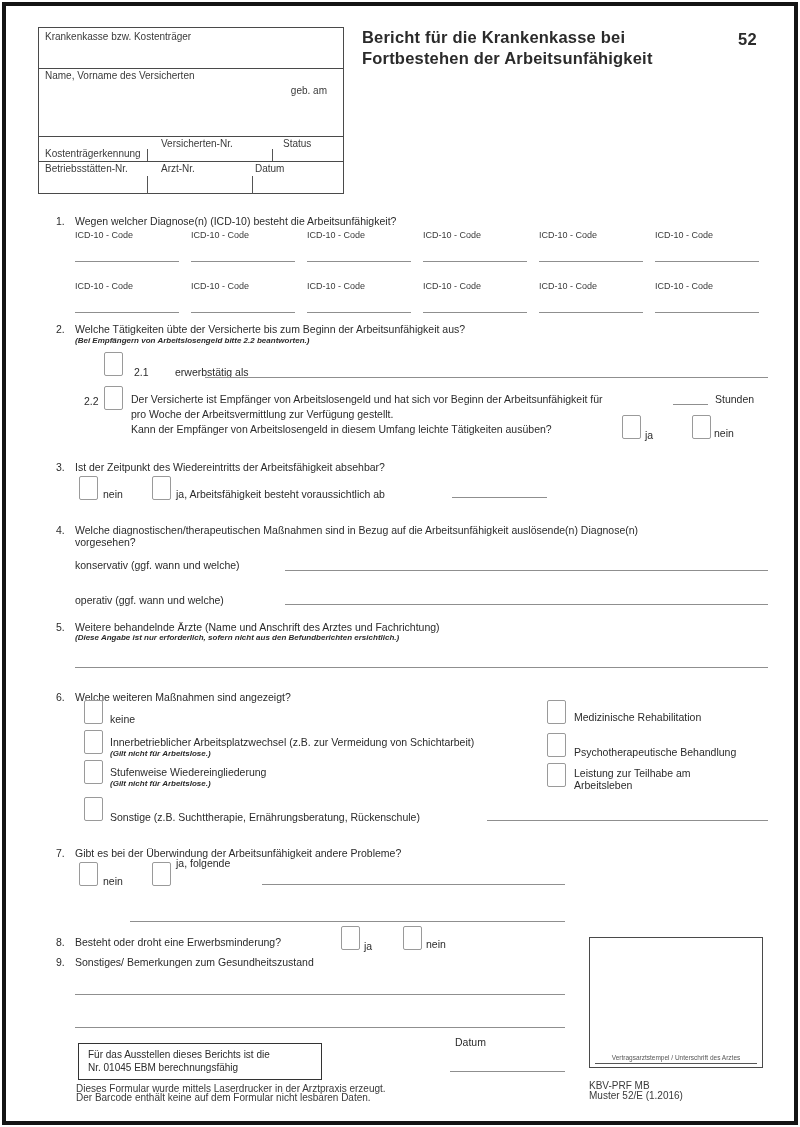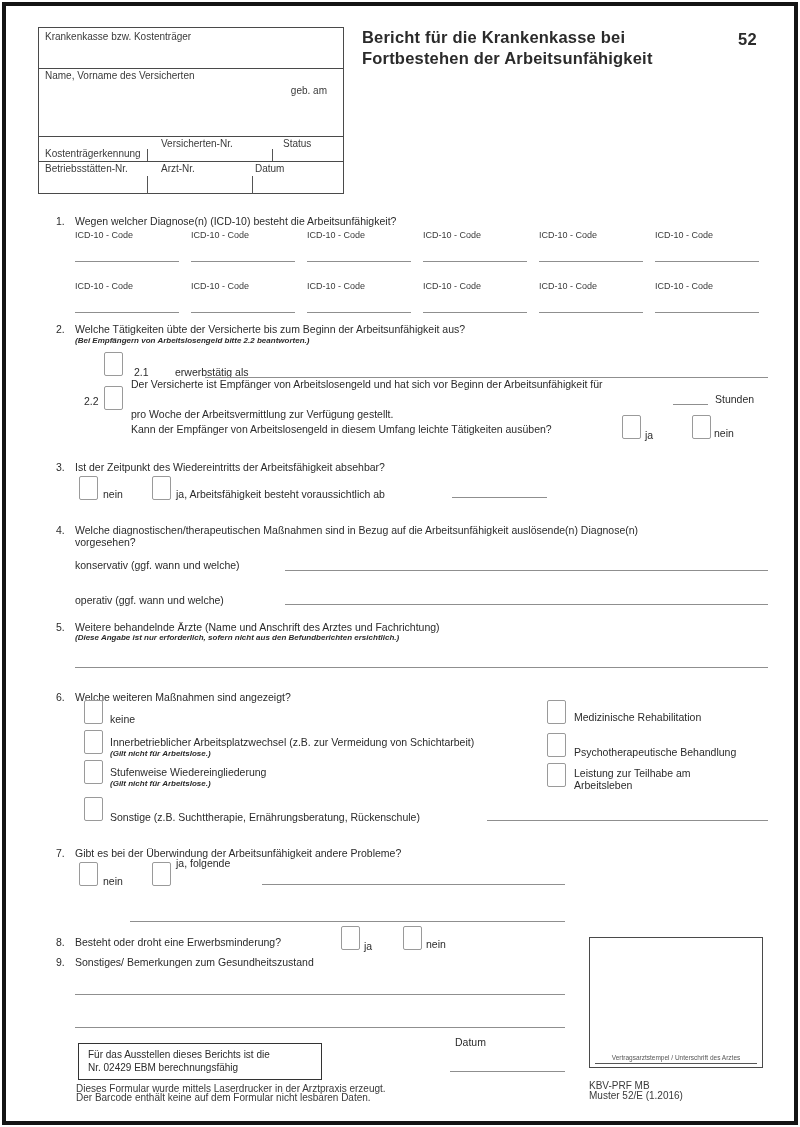--- a/index.html
+++ b/index.html
@@ -91,21 +91,21 @@
   <span class="abs t" style="left:75px; top:323px;">Welche Tätigkeiten übte der Versicherte bis zum Beginn der Arbeitsunfähigkeit aus?</span>
   <span class="abs bi" style="left:75px; top:336px;">(Bei Empfängern von Arbeitslosengeld bitte 2.2 beantworten.)</span>
 
   <span class="abs t" style="left:102px; top:366px;margin-left:32px;">2.1</span>
   <span class="abs cb" style="left:104px; top:352px;"></span>
   <span class="abs t" style="left:131px; top:366px;margin-left:44px;">erwerbstätig als</span>
   <div class="abs wline" style="left:205px; top:377px; width:563px;"></div>
 
   <span class="abs t" style="left:84px; top:395px;">2.2</span>
   <span class="abs cb" style="left:104px; top:386px;"></span>
-  <span class="abs t" style="left:131px; top:378px;">Der Versicherte ist Empfänger von Arbeitslosengeld und hat sich vor Beginn der Arbeitsunfähigkeit für</span>
+  <span class="abs t" style="left:131px; top:393px;">Der Versicherte ist Empfänger von Arbeitslosengeld und hat sich vor Beginn der Arbeitsunfähigkeit für</span>
   <div class="abs wline" style="left:673px; top:404px; width:35px;"></div>
   <span class="abs t" style="left:715px; top:393px;">Stunden</span>
   <span class="abs t" style="left:131px; top:408px;">pro Woche der Arbeitsvermittlung zur Verfügung gestellt.</span>
   <span class="abs t" style="left:131px; top:423px;">Kann der Empfänger von Arbeitslosengeld in diesem Umfang leichte Tätigkeiten ausüben?</span>
   <span class="abs cb" style="left:622px; top:415px;"></span>
   <span class="abs t" style="left:645px; top:429px;">ja</span>
   <span class="abs cb" style="left:692px; top:415px;"></span>
   <span class="abs t" style="left:714px; top:427px;">nein</span>
 
   <span class="abs t" style="left:56px; top:461px;">3.</span>
@@ -175,21 +175,21 @@
   <span class="abs t" style="left:56px; top:956px;">9.</span>
   <span class="abs t" style="left:75px; top:956px;">Sonstiges/ Bemerkungen zum Gesundheitszustand</span>
   <div class="abs wline" style="left:75px; top:994px; width:490px;"></div>
   <div class="abs wline" style="left:75px; top:1027px; width:490px;"></div>
 
   <span class="abs t" style="left:455px; top:1036px;">Datum</span>
   <div class="abs wline" style="left:450px; top:1071px; width:115px;"></div>
 
   <div class="abs box" style="left:78px; top:1043px; width:244px; height:37px; border-width:1.2px; border-color:#333;">
     <span class="abs t10" style="left:9px; top:5px;">Für das Ausstellen dieses Berichts ist die</span>
-    <span class="abs t10" style="left:9px; top:18px;">Nr. 02429 EBM berechnungsfähig</span>
+    <span class="abs t10" style="left:9px; top:18px;">Nr. 01045 EBM berechnungsfähig</span>
   </div>
 
   <span class="abs t7" style="left:76px; top:1084px;">Dieses Formular wurde mittels Laserdrucker in der Arztpraxis erzeugt.</span>
   <span class="abs t7" style="left:76px; top:1093px;">Der Barcode enthält keine auf dem Formular nicht lesbaren Daten.</span>
 
   <div class="abs box" style="left:589px; top:937px; width:174px; height:131px; border-width:1.4px;">
     <span class="abs" style="left:5px; right:5px; bottom:3px; font-size:6.5px; line-height:8px; color:#555; text-align:center; border-bottom:1px solid #555; padding-bottom:1px; white-space:nowrap; overflow:hidden;">Vertragsarztstempel / Unterschrift des Arztes</span>
   </div>
 
   <span class="abs t7" style="left:589px; top:1081px;">KBV-PRF MB</span>

